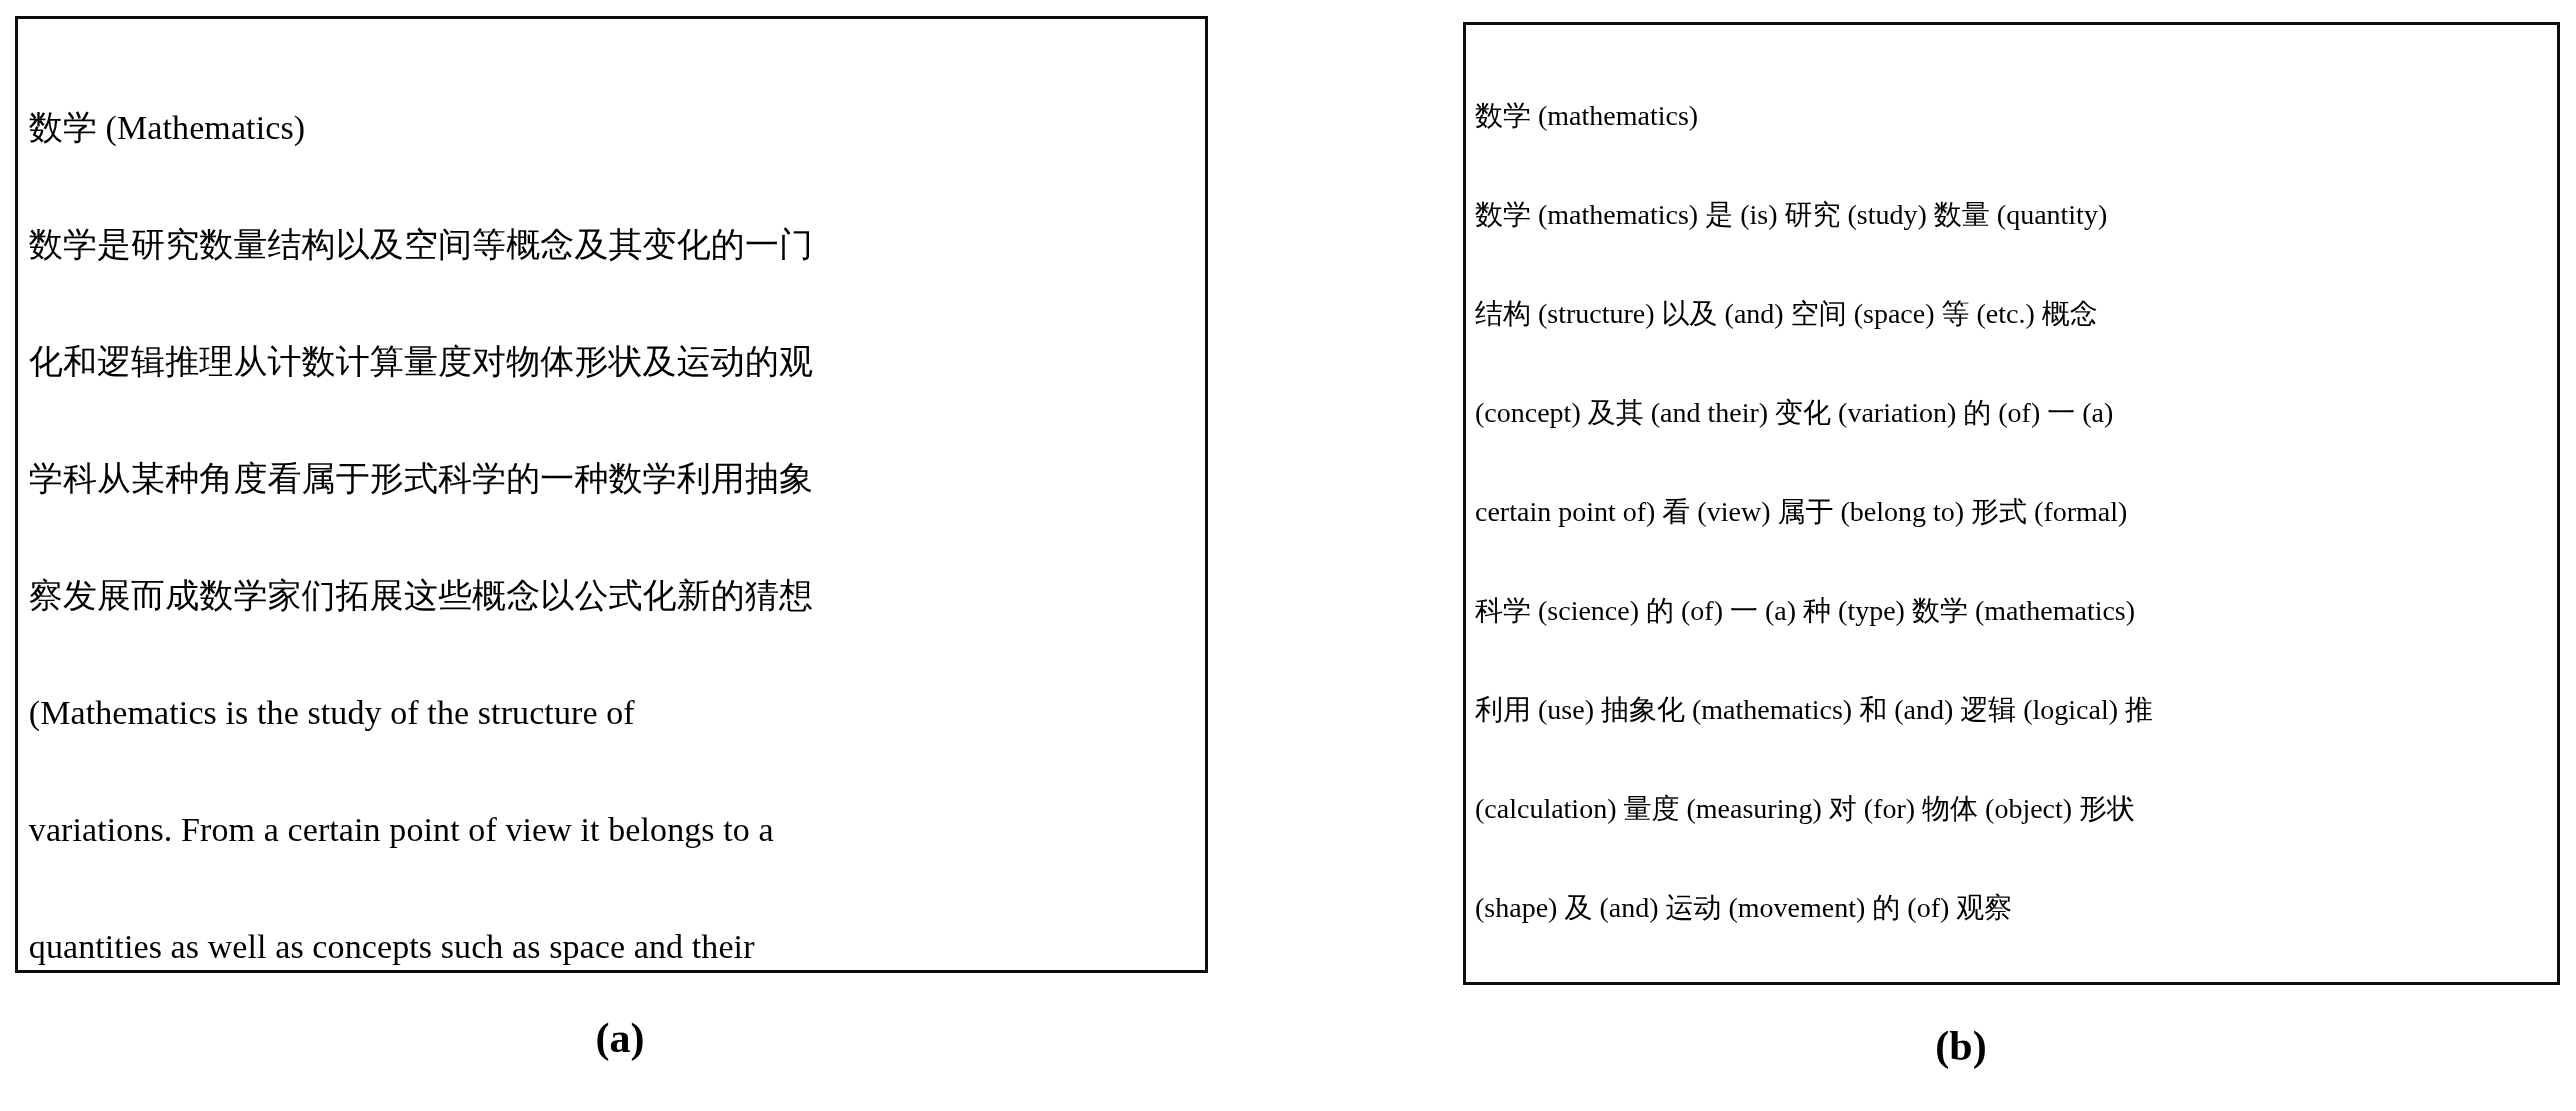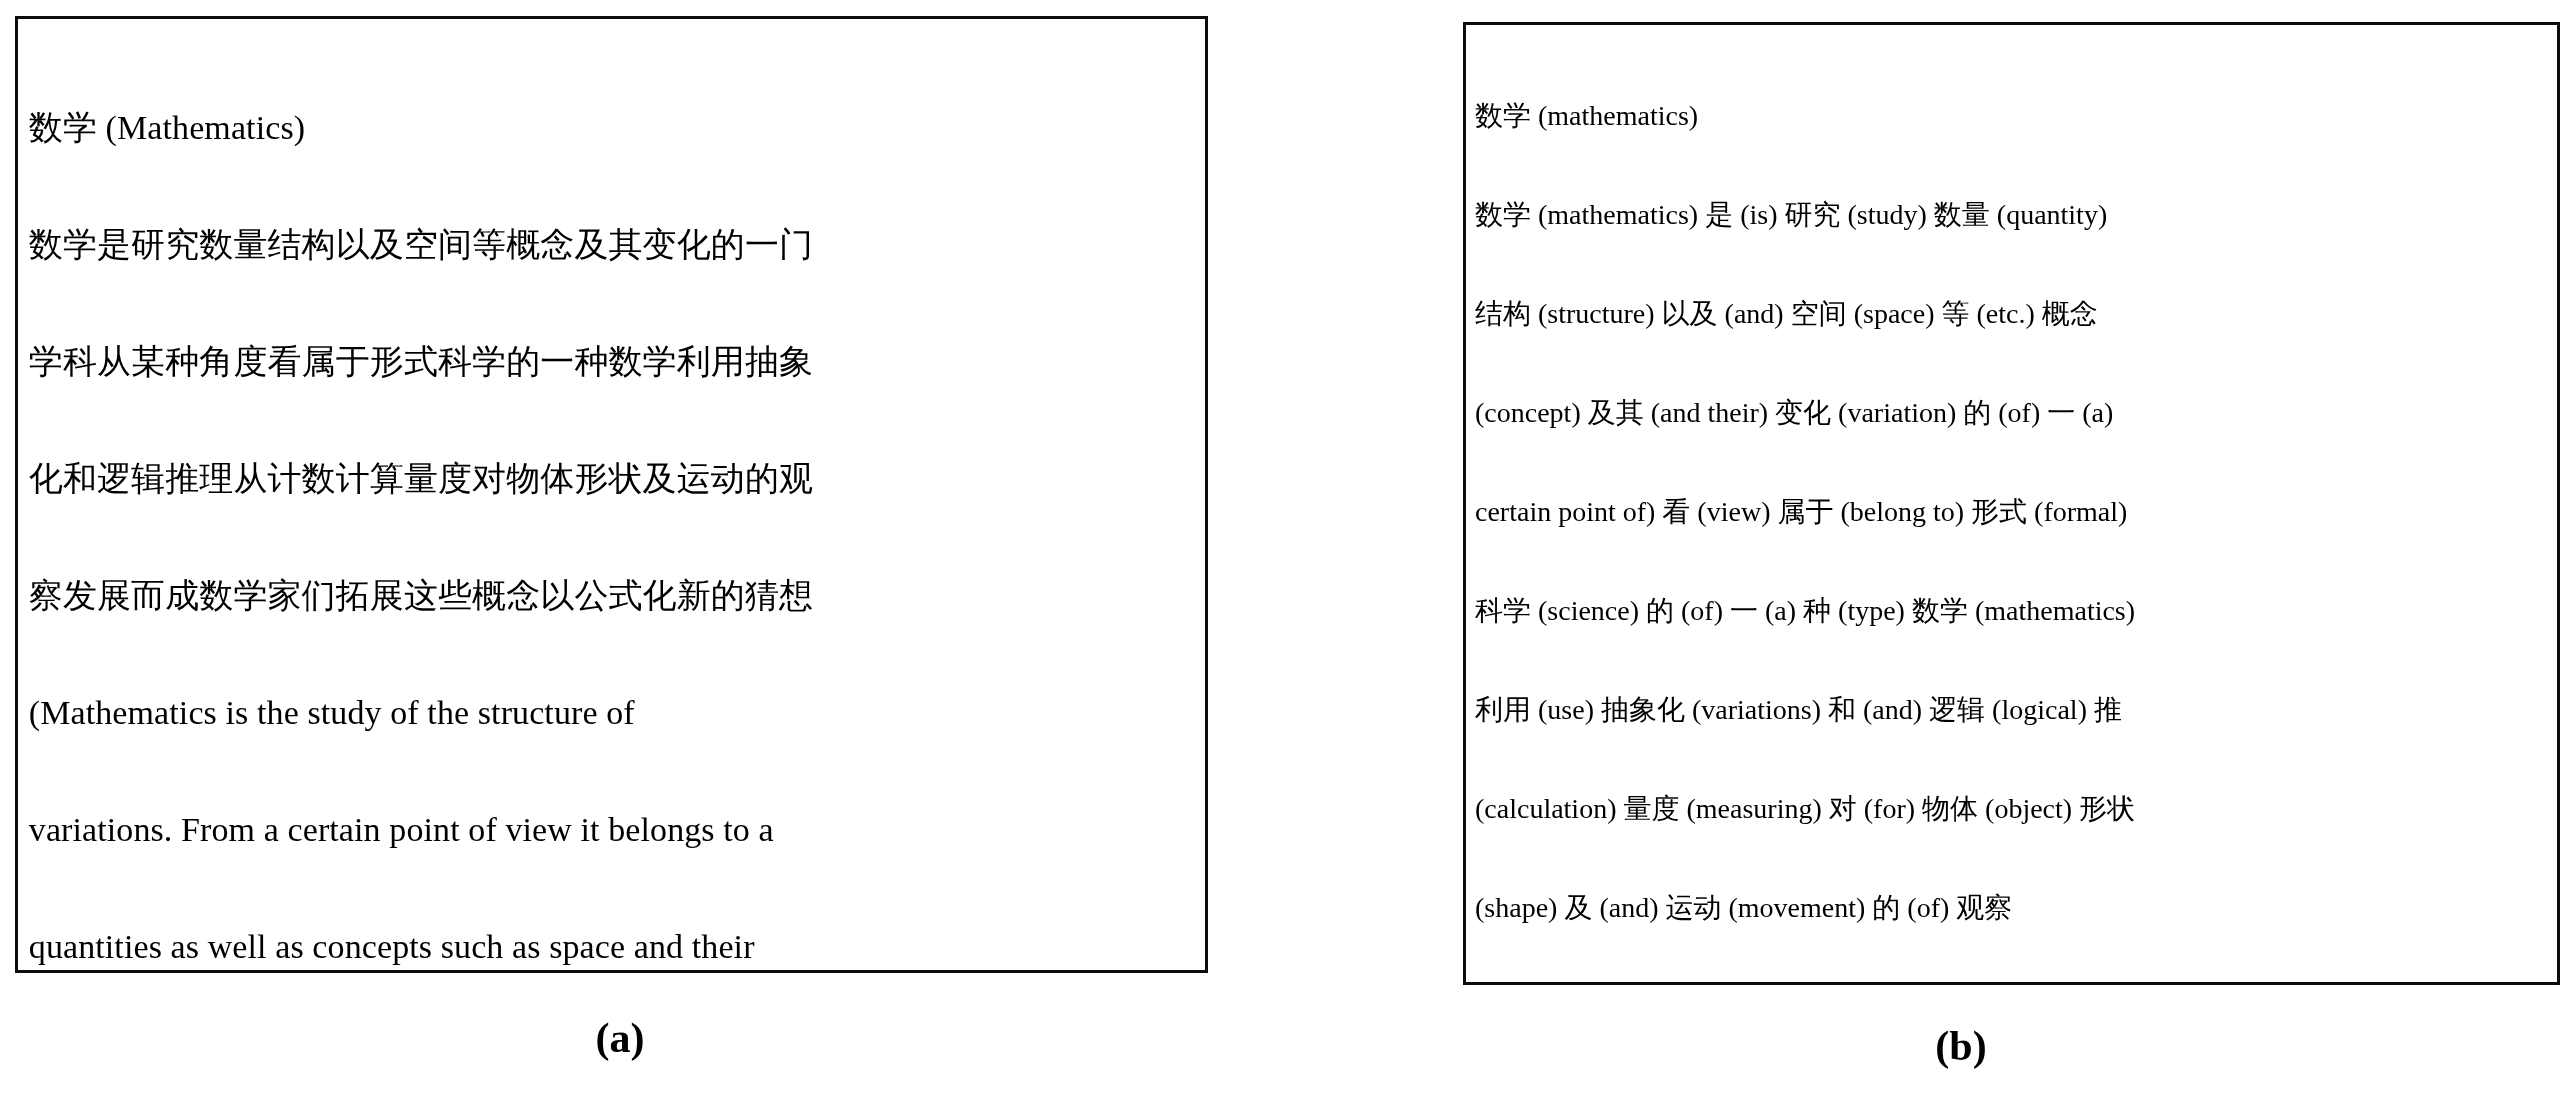--- a/index.html
+++ b/index.html
@@ -93,22 +93,22 @@
 </style>
 </head>
 <body>
 
 <div class="figure-root">
 
   <div class="panel-a">
     <div class="body">
       <span class="ln">数学 (Mathematics)</span>
       <span class="ln">数学是研究数量结构以及空间等概念及其变化的一门</span>
+      <span class="ln">化和逻辑推理从计数计算量度对物体形状及运动的观</span>
       <span class="ln">学科从某种角度看属于形式科学的一种数学利用抽象</span>
-      <span class="ln">化和逻辑推理从计数计算量度对物体形状及运动的观</span>
       <span class="ln">察发展而成数学家们拓展这些概念以公式化新的猜想</span>
       <span class="ln">(Mathematics is the study of the structure of</span>
       <span class="ln">variations. From a certain point of view it belongs to a</span>
       <span class="ln">quantities as well as concepts such as space and their</span>
       
       
       
       
       
       
@@ -119,21 +119,21 @@
   <div class="caption caption-a">(a)</div>
 
   <div class="panel-b">
     <div class="body">
       <span class="ln">数学 (mathematics)</span>
       <span class="ln">数学 (mathematics) 是 (is) 研究 (study) 数量 (quantity)</span>
       <span class="ln">结构 (structure) 以及 (and) 空间 (space) 等 (etc.) 概念</span>
       <span class="ln">(concept) 及其 (and their) 变化 (variation) 的 (of) 一 (a)</span>
       <span class="ln">certain point of) 看 (view) 属于 (belong to) 形式 (formal)</span>
       <span class="ln">科学 (science) 的 (of) 一 (a) 种 (type) 数学 (mathematics)</span>
-      <span class="ln">利用 (use) 抽象化 (variations) 和 (and) 逻辑 (logical) 推</span>
+      <span class="ln">利用 (use) 抽象化 (mathematics) 和 (and) 逻辑 (logical) 推</span>
       <span class="ln">(calculation) 量度 (measuring) 对 (for) 物体 (object) 形状</span>
       <span class="ln">(shape) 及 (and) 运动 (movement) 的 (of) 观察</span>
       
       
       
       
       
       
       
     </div>

